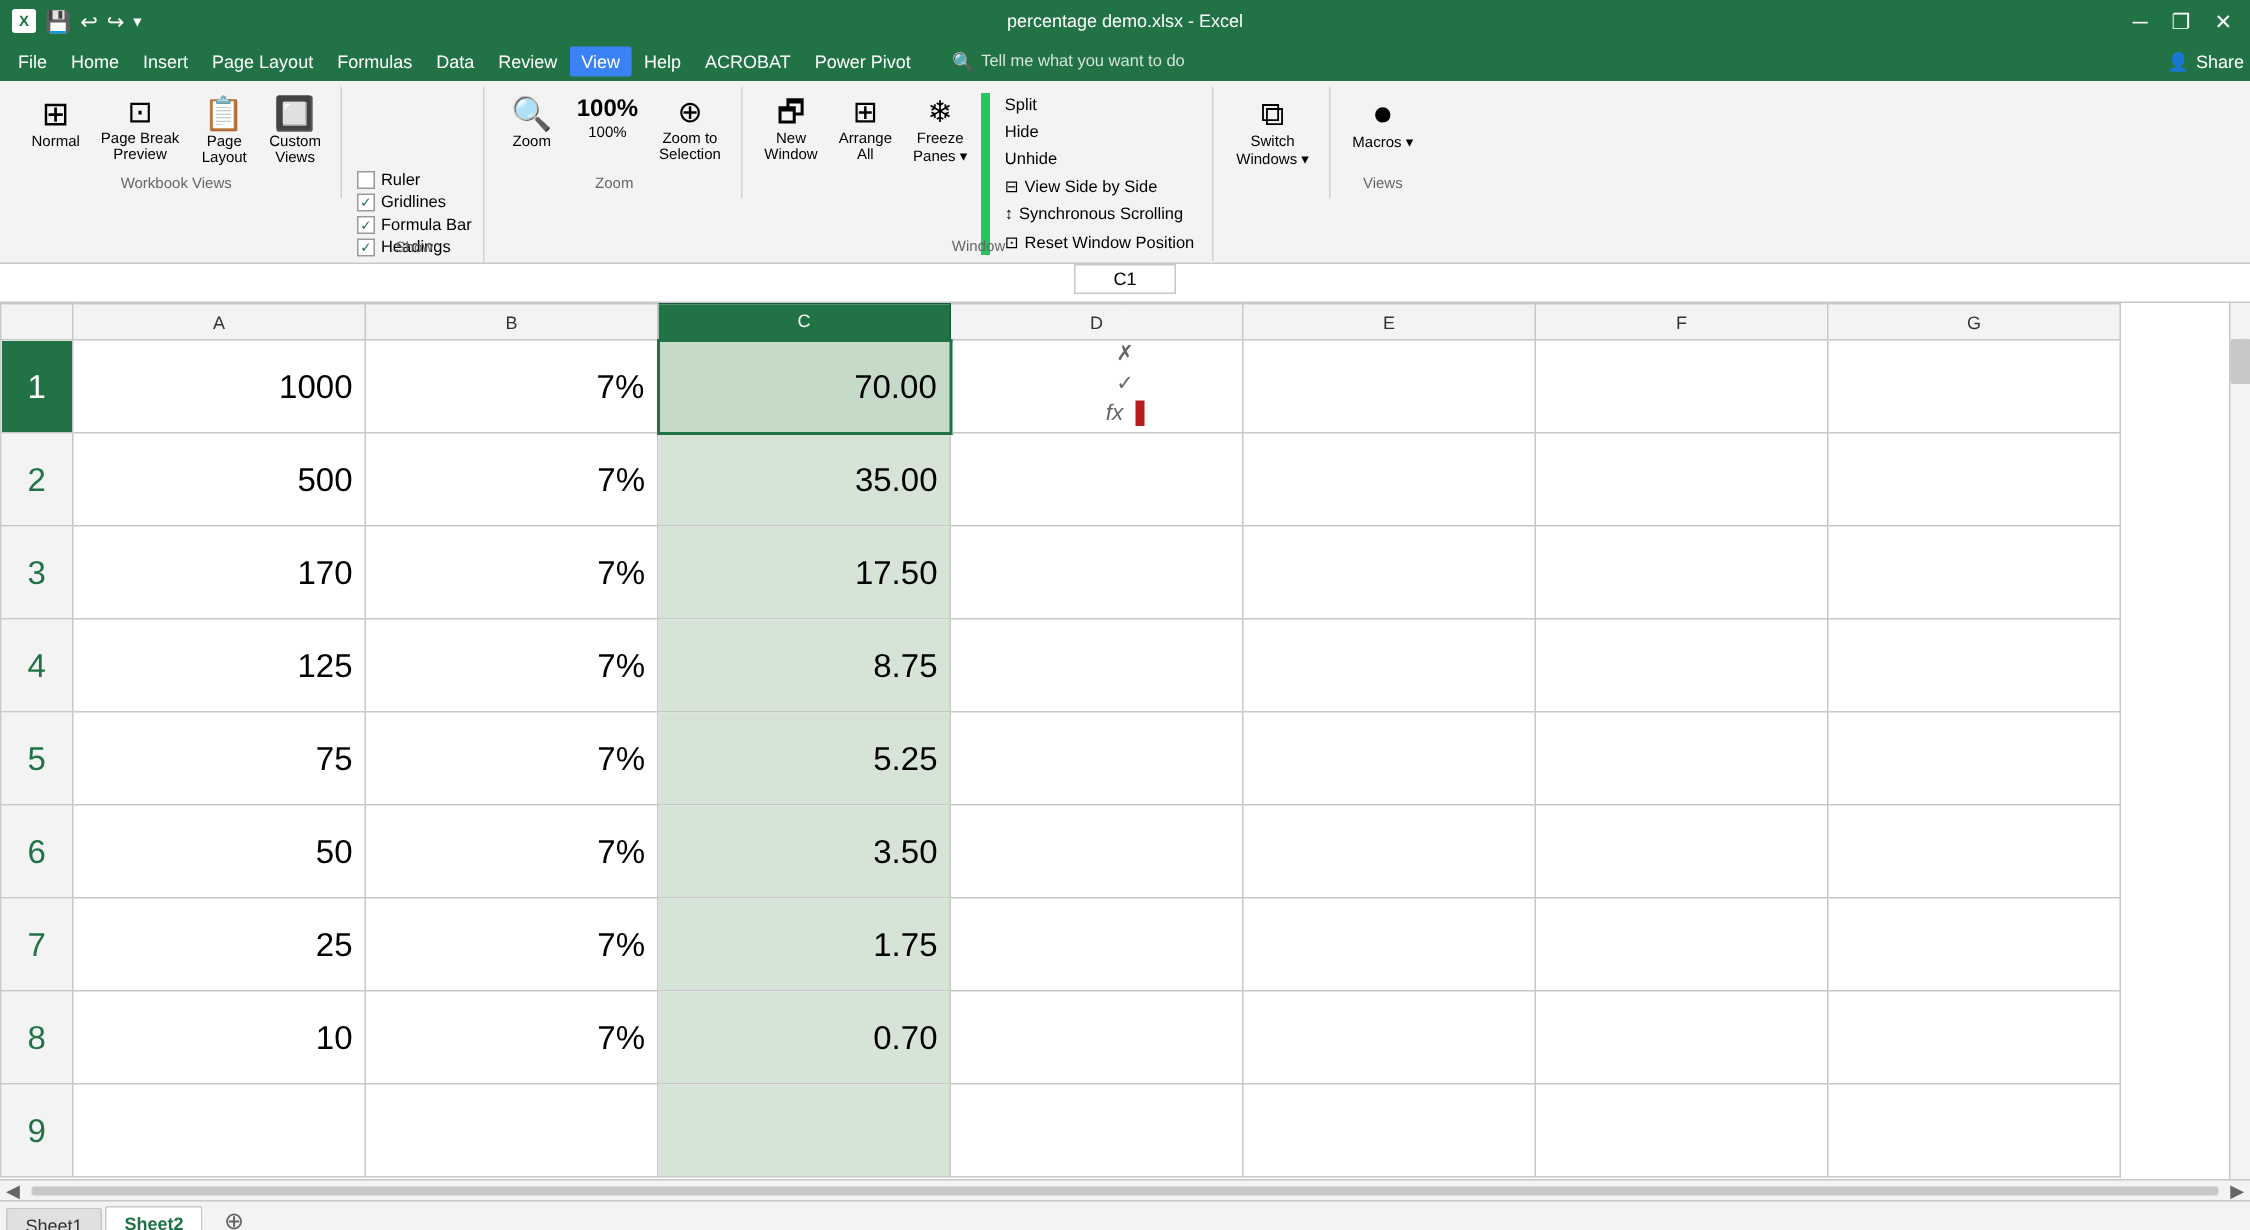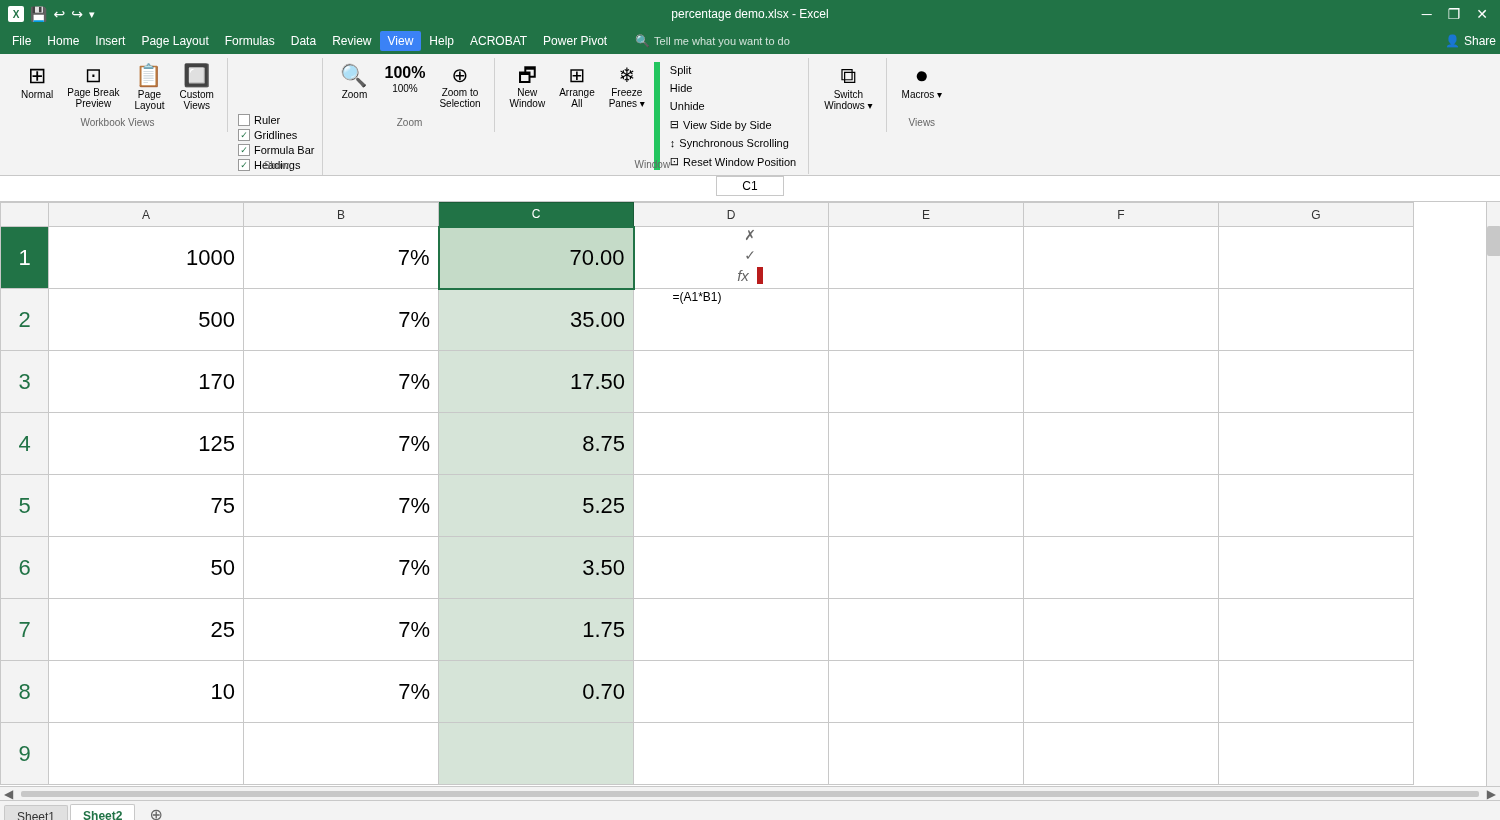--- a/index.html
+++ b/index.html
@@ -409,21 +409,20 @@
     </div>
   </div>
 </div>
 
 <div class="formula-bar">
   <input class="name-box" value="C1" readonly="" style="">
   <span style="color:#c8c8c8; font-size:20px;">|</span>
   <span style="cursor:pointer; color:#666; font-size:14px;">✗</span>
   <span style="cursor:pointer; color:#666; font-size:14px;">✓</span>
   <span class="fx-label">fx</span>
-  <input class="formula-input" value="=(A1*B1)" readonly="" style="">
 </div>
 
 <div class="spreadsheet-container" style="height: calc(820px - 28px - 26px - 90px - 26px - 28px - 24px - 14px);">
   <div class="grid-wrapper">
     <table class="grid">
       <thead>
         <tr>
           <th style="width:48px; background:#f3f3f3; border-color:#c8c8c8;"></th>
           <th style="width:195px;">A</th>
           <th style="width:195px;">B</th>

